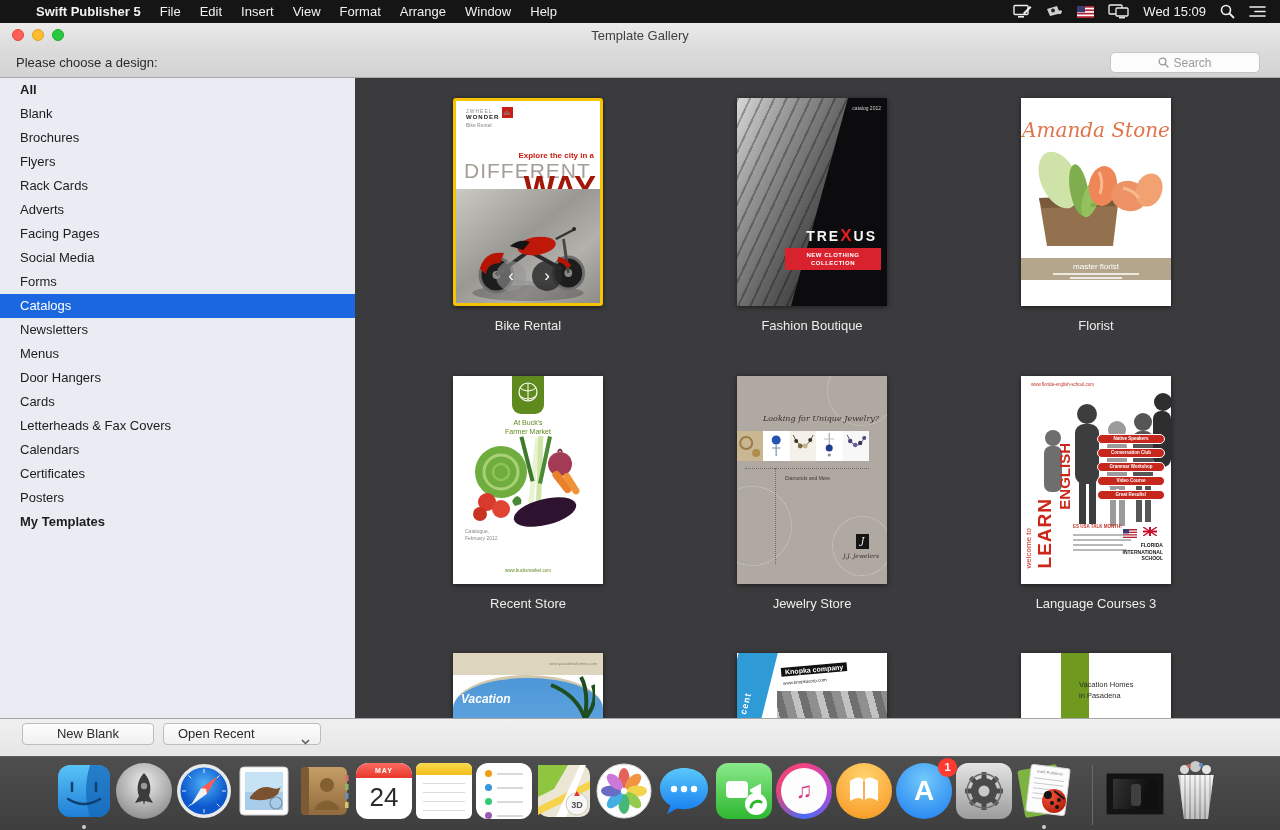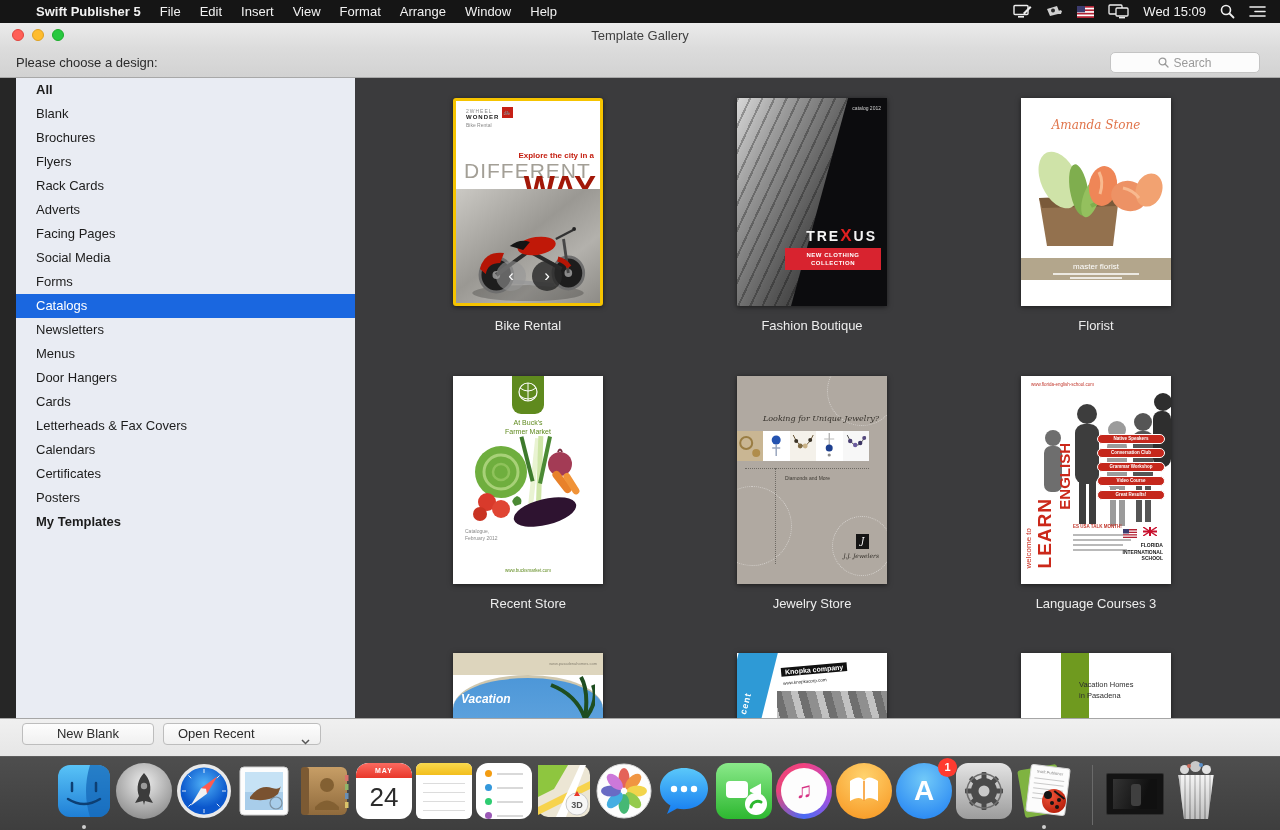--- a/index.html
+++ b/index.html
@@ -25,21 +25,21 @@
   .t-green { left:52px; background:#28c840; border:1px solid #1dad2b; }
   .win-title { text-align:center; line-height:25px; font-size:13px; color:#404040; }
   .toolbar { position:absolute; left:0; top:48px; width:1280px; height:30px;
     background:linear-gradient(#dcdcdc,#d2d2d2); border-bottom:1px solid #a8a8a8; }
   .prompt { position:absolute; left:16px; top:7px; font-size:13px; color:#2b2b2b; }
   .search-field { position:absolute; right:20px; top:4px; width:150px; height:21px;
     background:#fcfcfc; border:1px solid #c4c4c4; border-radius:5px;
     display:flex; align-items:center; justify-content:center; gap:4px; color:#9a9a9a; font-size:12px; }
 
   
-  .sidebar { position:absolute; left:16px; top:78px; width:355px; height:640px; background:#e9ecf3; }
+  .sidebar { position:absolute; left:0; top:78px; width:355px; height:640px; background:#e9ecf3; }
   .side-item { height:24px; line-height:24px; padding-left:20px; font-size:13px; color:#1c1c1c;
     white-space:nowrap; }
   .side-item.bold { font-weight:bold; }
   .side-item.selected { background:#1a67e0; color:#fff; }
 
   
   .grid { position:absolute; left:355px; top:78px; width:925px; height:640px;
     background:#3b3b3d; overflow:hidden; }
   .card { position:absolute; width:150px; height:208px; background:#fff;
     box-shadow:0 1px 5px rgba(0,0,0,.55); overflow:hidden; }
@@ -77,21 +77,21 @@
   .t-fashion .tag { position:absolute; right:6px; top:7px; font-size:5px; color:#cfcfcf; }
   .t-fashion .brand { position:absolute; right:10px; top:128px; font-size:14px; font-weight:bold;
     color:#f4f4f4; letter-spacing:2px; }
   .t-fashion .brand .x { color:#e02020; font-size:17px; }
   .t-fashion .banner { position:absolute; right:6px; top:150px; width:96px; height:22px; background:#d8232f;
     color:#fff; font-size:6px; font-weight:bold; text-align:center; padding-top:4px; line-height:1.3;
     letter-spacing:.5px; }
 
   
   .t-florist .name { position:absolute; top:20px; width:100%; text-align:center;
-    font-family:"DejaVu Serif", serif; font-style:italic; font-size:12px; color:#e0744a; }
+    font-family:"DejaVu Serif", serif; font-style:italic; font-size:20px; color:#e0744a; }
   .t-florist .band { position:absolute; left:0; right:0; top:160px; height:22px; background:#b3a68c;
     text-align:center; }
   .t-florist .band .title { font-size:8px; color:#fff; margin-top:4px; }
   .t-florist .band .bar { height:2px; background:rgba(255,255,255,.75); margin:2px auto 0; }
 
   
   .t-grocery .tab { position:absolute; left:59px; top:0; width:32px; height:38px; background:#5f8a1e;
     border-radius:0 0 9px 9px; }
   .t-grocery .store { position:absolute; top:42px; width:100%; text-align:center; font-size:7px;
     color:#5f8a1e; line-height:1.3; }

